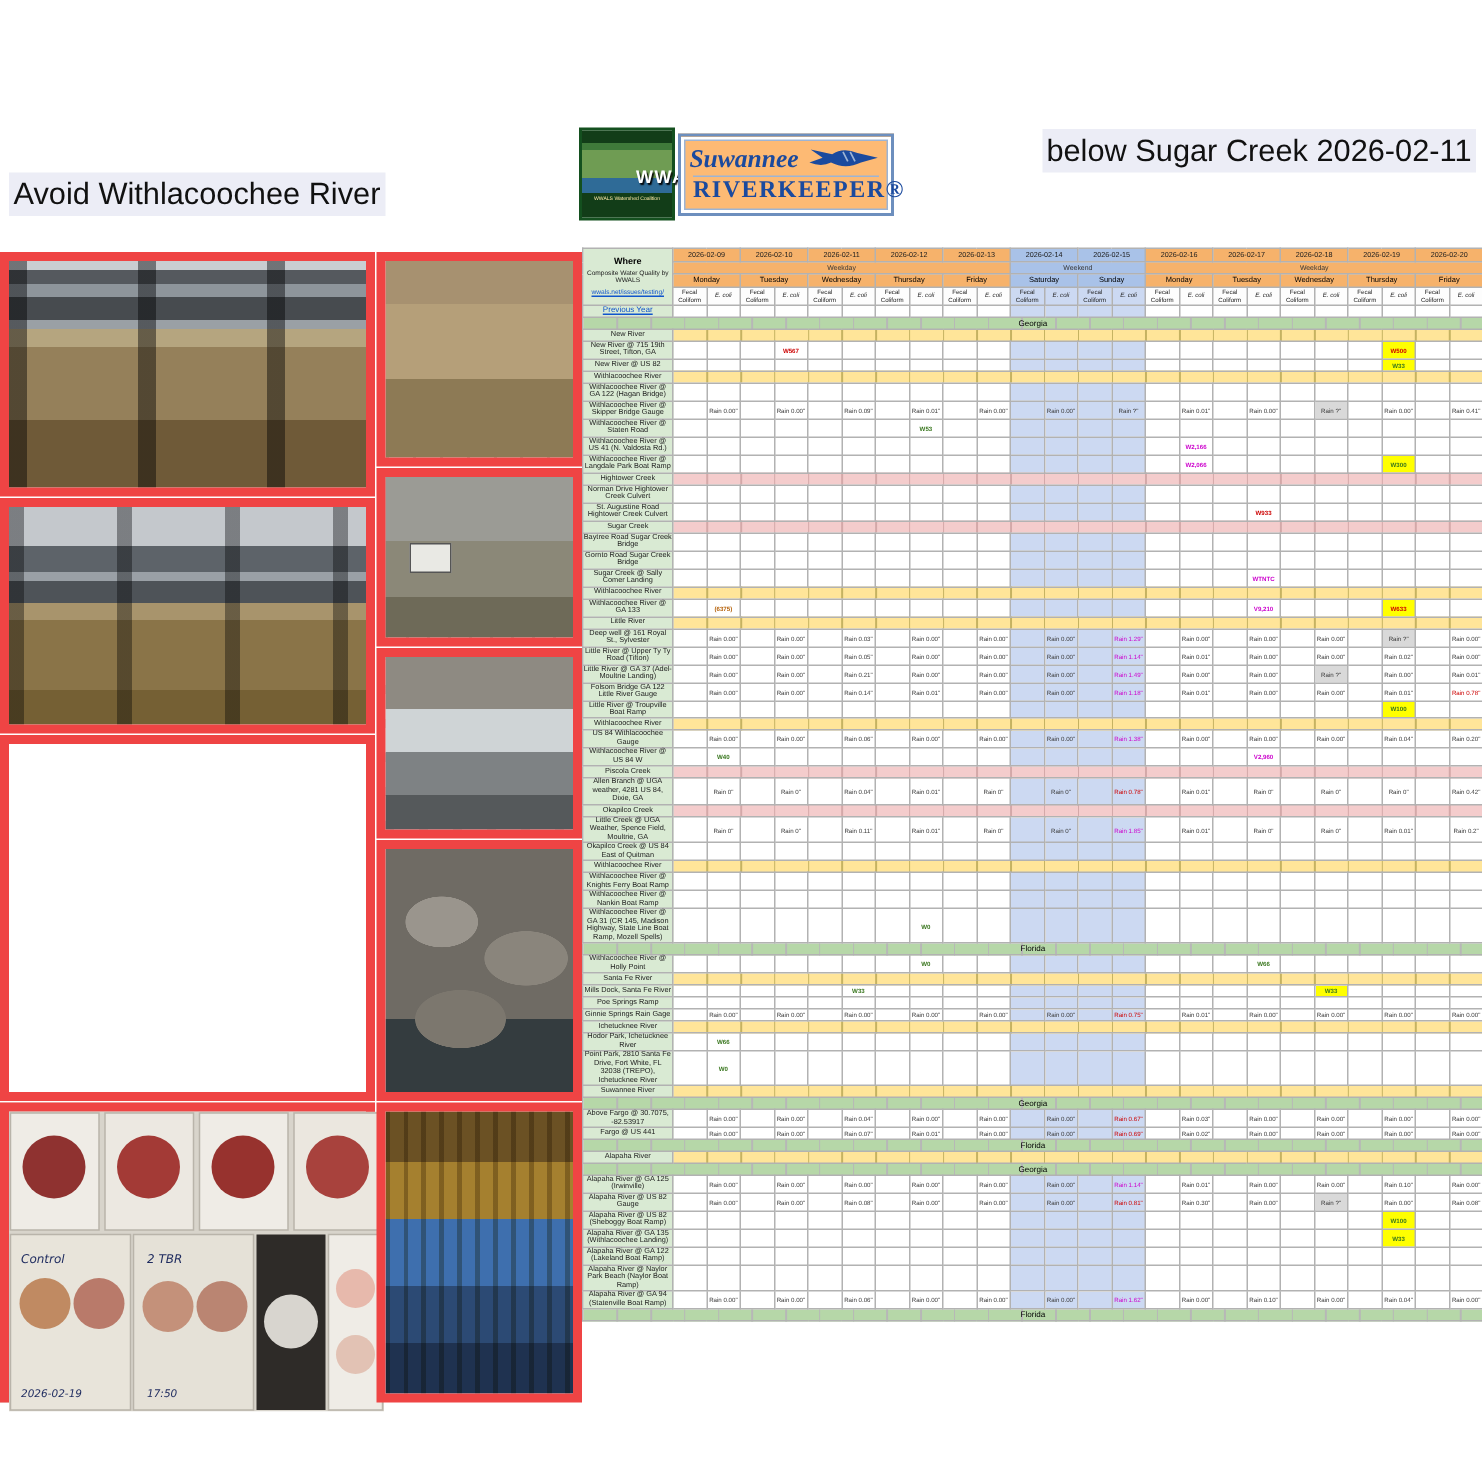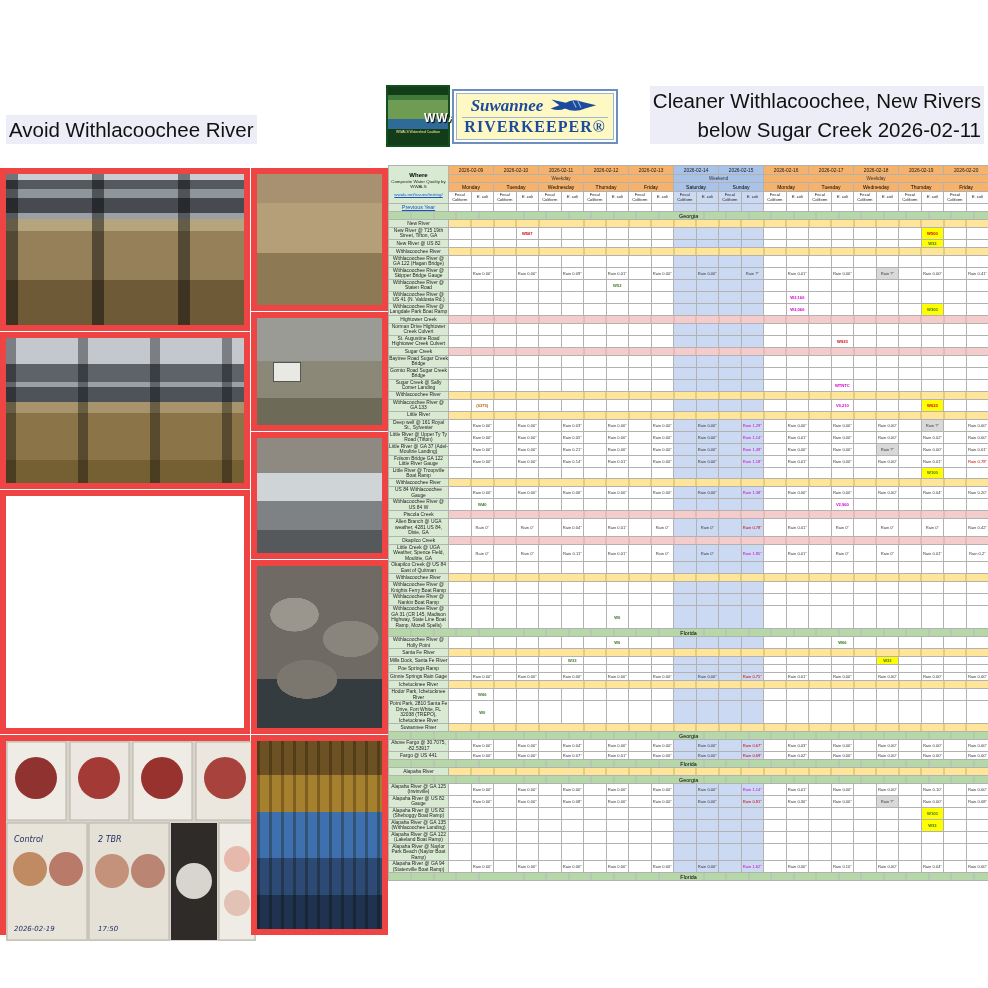--- a/index.html
+++ b/index.html
@@ -15,22 +15,22 @@
   .title.right div{display:block;}
 
   
   .wwals-logo{position:absolute;left:386px;top:85px;width:64px;height:62px;
       border:2px solid #14501f;box-sizing:border-box;background:
       linear-gradient(180deg,#123d18 0 14%,#3f7a3a 14% 22%,#6f9c53 22% 55%,#2f6b97 55% 72%,#123d18 72% 100%);
       text-align:center;color:#fff;}
   .wl-name{font-weight:bold;font-size:12px;letter-spacing:1px;margin-top:24px;
       text-shadow:1px 1px 1px #000;margin-left:36px;}
   .wl-sub{font-size:3.4px;color:#ffe9a8;margin-top:6px;line-height:1.1;}
-  .rk-logo{position:absolute;left:452px;top:89px;width:166px;height:55px;box-sizing:border-box;
-      background:#fef9c3;border:2px solid #6d8fbe;box-shadow:inset 0 0 0 2px #fff,inset 0 0 0 3px #9db4d4;
+  .rk-logo{position:absolute;left:452px;top:89px;width:144px;height:55px;box-sizing:border-box;
+      background:#fdba74;border:2px solid #6d8fbe;box-shadow:inset 0 0 0 2px #fff,inset 0 0 0 3px #9db4d4;
       text-align:center;}
   .rk-top{margin-top:5px;display:flex;align-items:center;justify-content:center;gap:4px;}
   .rk-suwannee{font-family:"Liberation Serif",serif;font-style:italic;font-weight:bold;
       font-size:17px;color:#1b4a9e;}
   .rk-bottom{font-family:"Liberation Serif",serif;font-weight:bold;font-size:16px;color:#1b4a9e;
       letter-spacing:1px;border-top:1px solid #9db4d4;margin:1px 8px 0 8px;}
 
   
   .ph{position:absolute;box-sizing:border-box;border:6px solid #ef4444;}
   #ph-a{left:0;top:168px;width:250px;height:163px;background:
@@ -103,21 +103,20 @@
 </head>
 <body>
 
 <div id="stage">
 
   <div class="title left">
     <br>
     <div>Avoid Withlacoochee River</div>
   </div>
   <div class="title right">
-    <div>Cleaner Withlacoochee, New Rivers</div>
     <div>below Sugar Creek 2026-02-11</div>
   </div>
 
   <div class="wwals-logo">
     <div class="wl-name">WWALS</div>
     <div class="wl-sub">WWALS Watershed Coalition</div>
   </div>
   <div class="rk-logo">
     <div class="rk-top">
       <span class="rk-suwannee">Suwannee</span>

